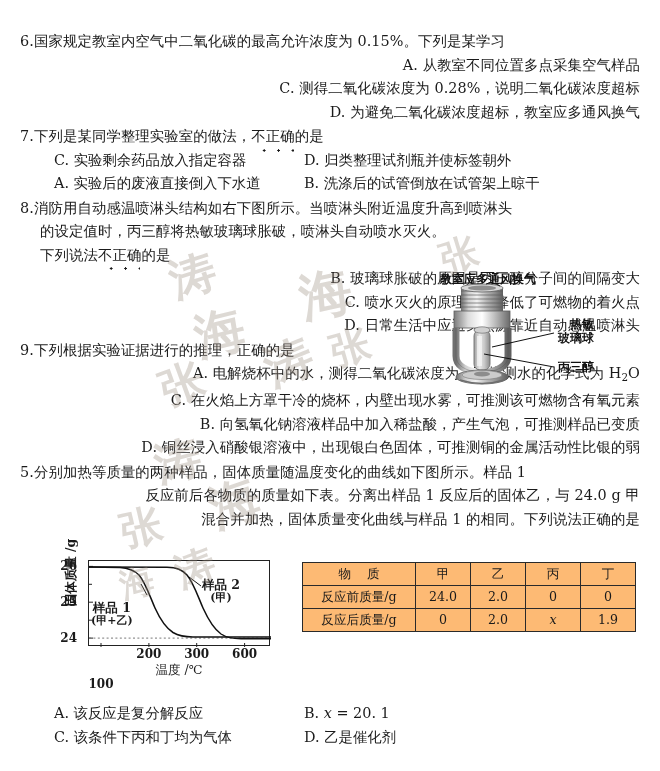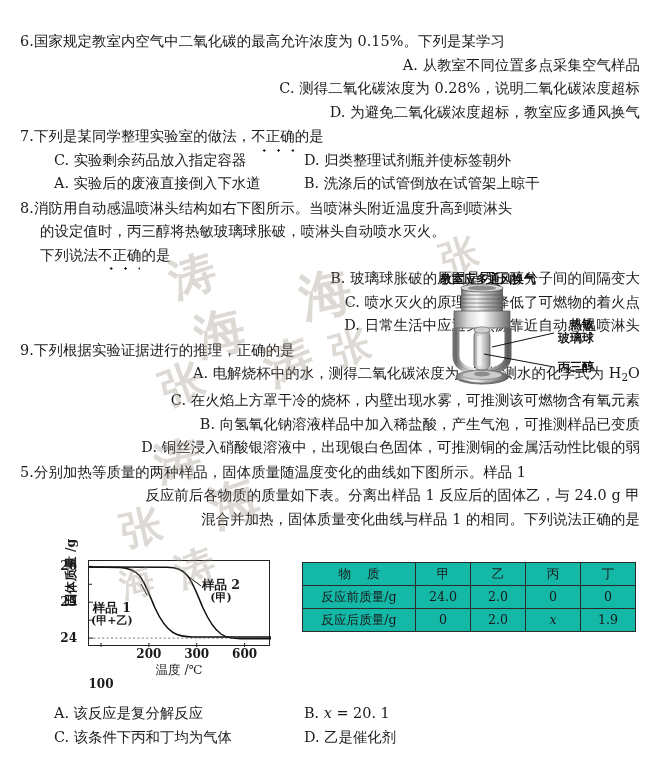--- a/index.html
+++ b/index.html
@@ -180,21 +180,21 @@
   }
   .curve-label .sub2 { font-size: 11px; display: block; }
 
   
   .data-table {
     position: absolute;
     left: 282px;
     top: 6px;
     border-collapse: collapse;
     font-size: 12.6px;
-    background: #14b8a6;
+    background: #fdba74;
   }
   .data-table td, .data-table th {
     border: 1px solid #2a2a2a;
     padding: 3px 6px;
     text-align: center;
     font-weight: 400;
     white-space: nowrap;
     line-height: 16px;
   }
   .data-table .rowhead {

